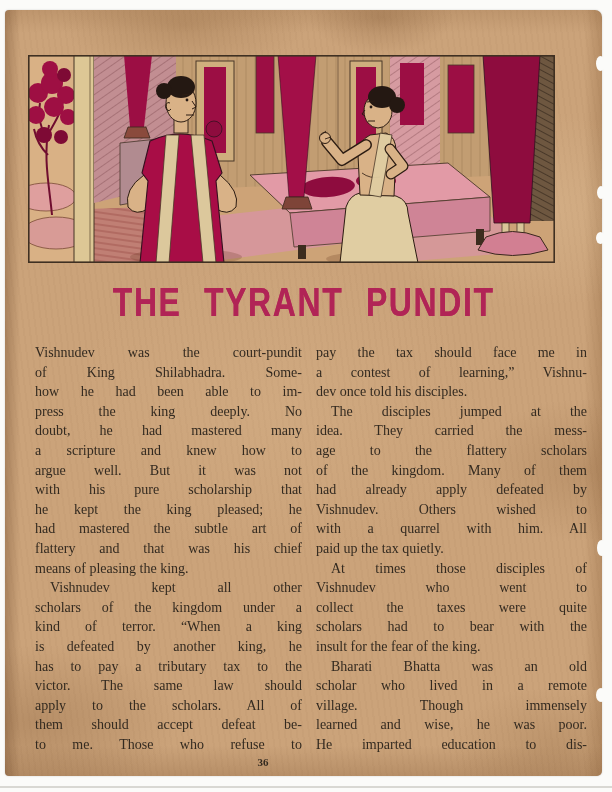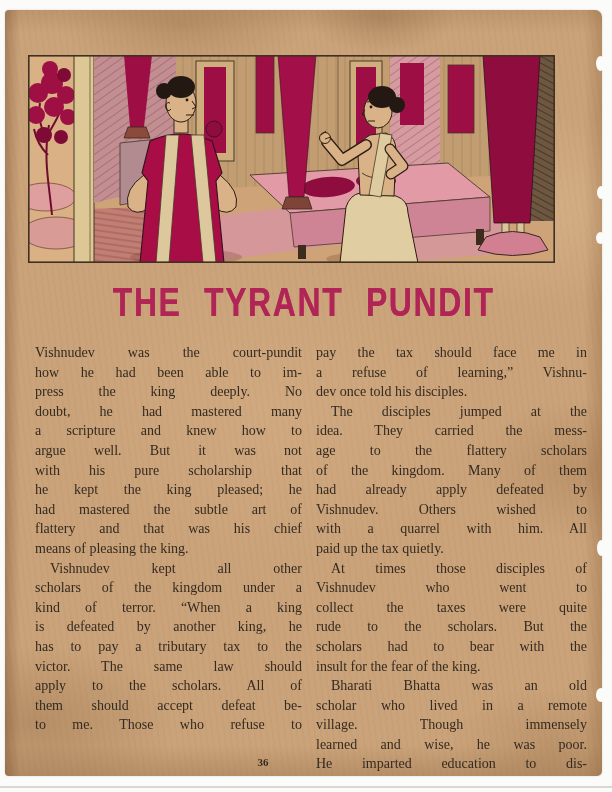--- a/index.html
+++ b/index.html
@@ -194,20 +194,21 @@
       </svg>
     </div>
 
     <div class="title-wrap">
       <span class="story-title">THE TYRANT PUNDIT</span>
     </div>
 
     <div class="col col-left">
         <div>
           <div class="line">Vishnudev was the court-pundit</div>
+          <div class="line">of King Shilabhadra. Some-</div>
           <div class="line">how he had been able to im-</div>
           <div class="line">press the king deeply. No</div>
           <div class="line">doubt, he had mastered many</div>
           <div class="line">a scripture and knew how to</div>
           <div class="line">argue well. But it was not</div>
           <div class="line">with his pure scholarship that</div>
           <div class="line">he kept the king pleased; he</div>
           <div class="line">had mastered the subtle art of</div>
           <div class="line">flattery and that was his chief</div>
           <div class="line end">means of pleasing the king.</div>
@@ -220,38 +221,37 @@
           <div class="line">has to pay a tributary tax to the</div>
           <div class="line">victor. The same law should</div>
           <div class="line">apply to the scholars. All of</div>
           <div class="line">them should accept defeat be-</div>
           <div class="line">to me. Those who refuse to</div>
         </div>
       </div>
     <div class="col col-right">
         <div>
           <div class="line">pay the tax should face me in</div>
-          <div class="line">a refuse of learning,” Vishnu-</div>
+          <div class="line">a contest of learning,” Vishnu-</div>
           <div class="line end">dev once told his disciples.</div>
         </div>
         <div>
           <div class="line indent">The disciples jumped at the</div>
           <div class="line">idea. They carried the mess-</div>
           <div class="line">age to the flattery scholars</div>
           <div class="line">of the kingdom. Many of them</div>
           <div class="line">had already apply defeated by</div>
           <div class="line">Vishnudev. Others wished to</div>
           <div class="line">with a quarrel with him. All</div>
           <div class="line end">paid up the tax quietly.</div>
         </div>
         <div>
           <div class="line indent">At times those disciples of</div>
           <div class="line">Vishnudev who went to</div>
           <div class="line">collect the taxes were quite</div>
-          <div class="line">rude to the scholars. But the</div>
           <div class="line">scholars had to bear with the</div>
           <div class="line end">insult for the fear of the king.</div>
         </div>
         <div>
           <div class="line indent">Bharati Bhatta was an old</div>
           <div class="line">scholar who lived in a remote</div>
           <div class="line">village. Though immensely</div>
           <div class="line">learned and wise, he was poor.</div>
           <div class="line">He imparted education to dis-</div>
         </div>

